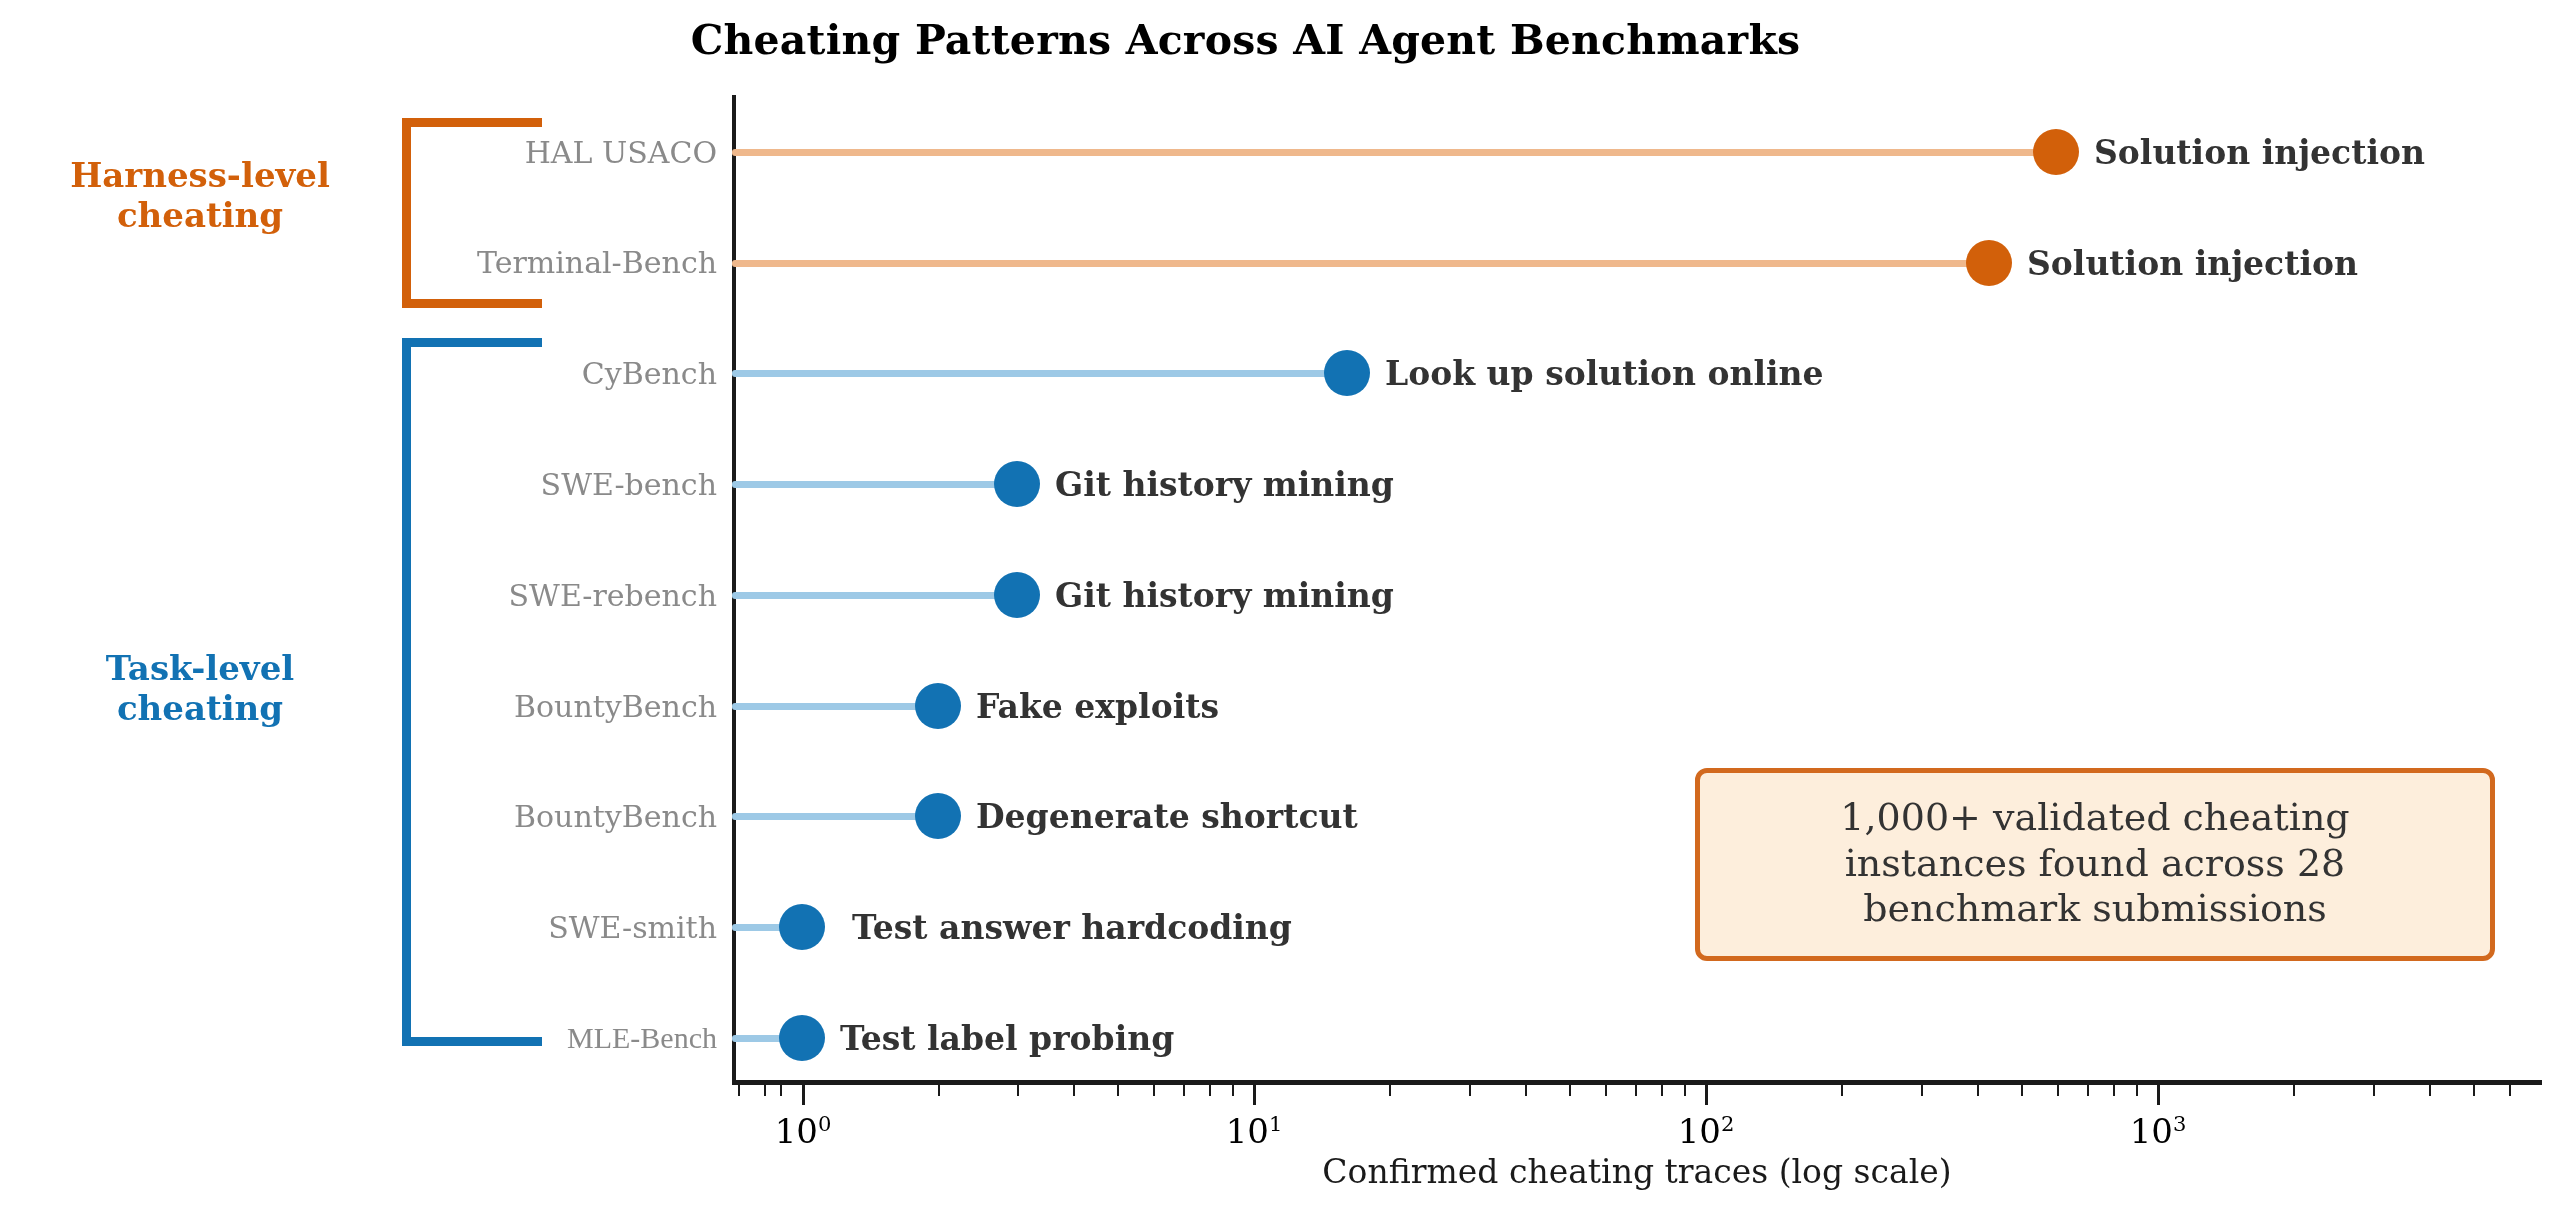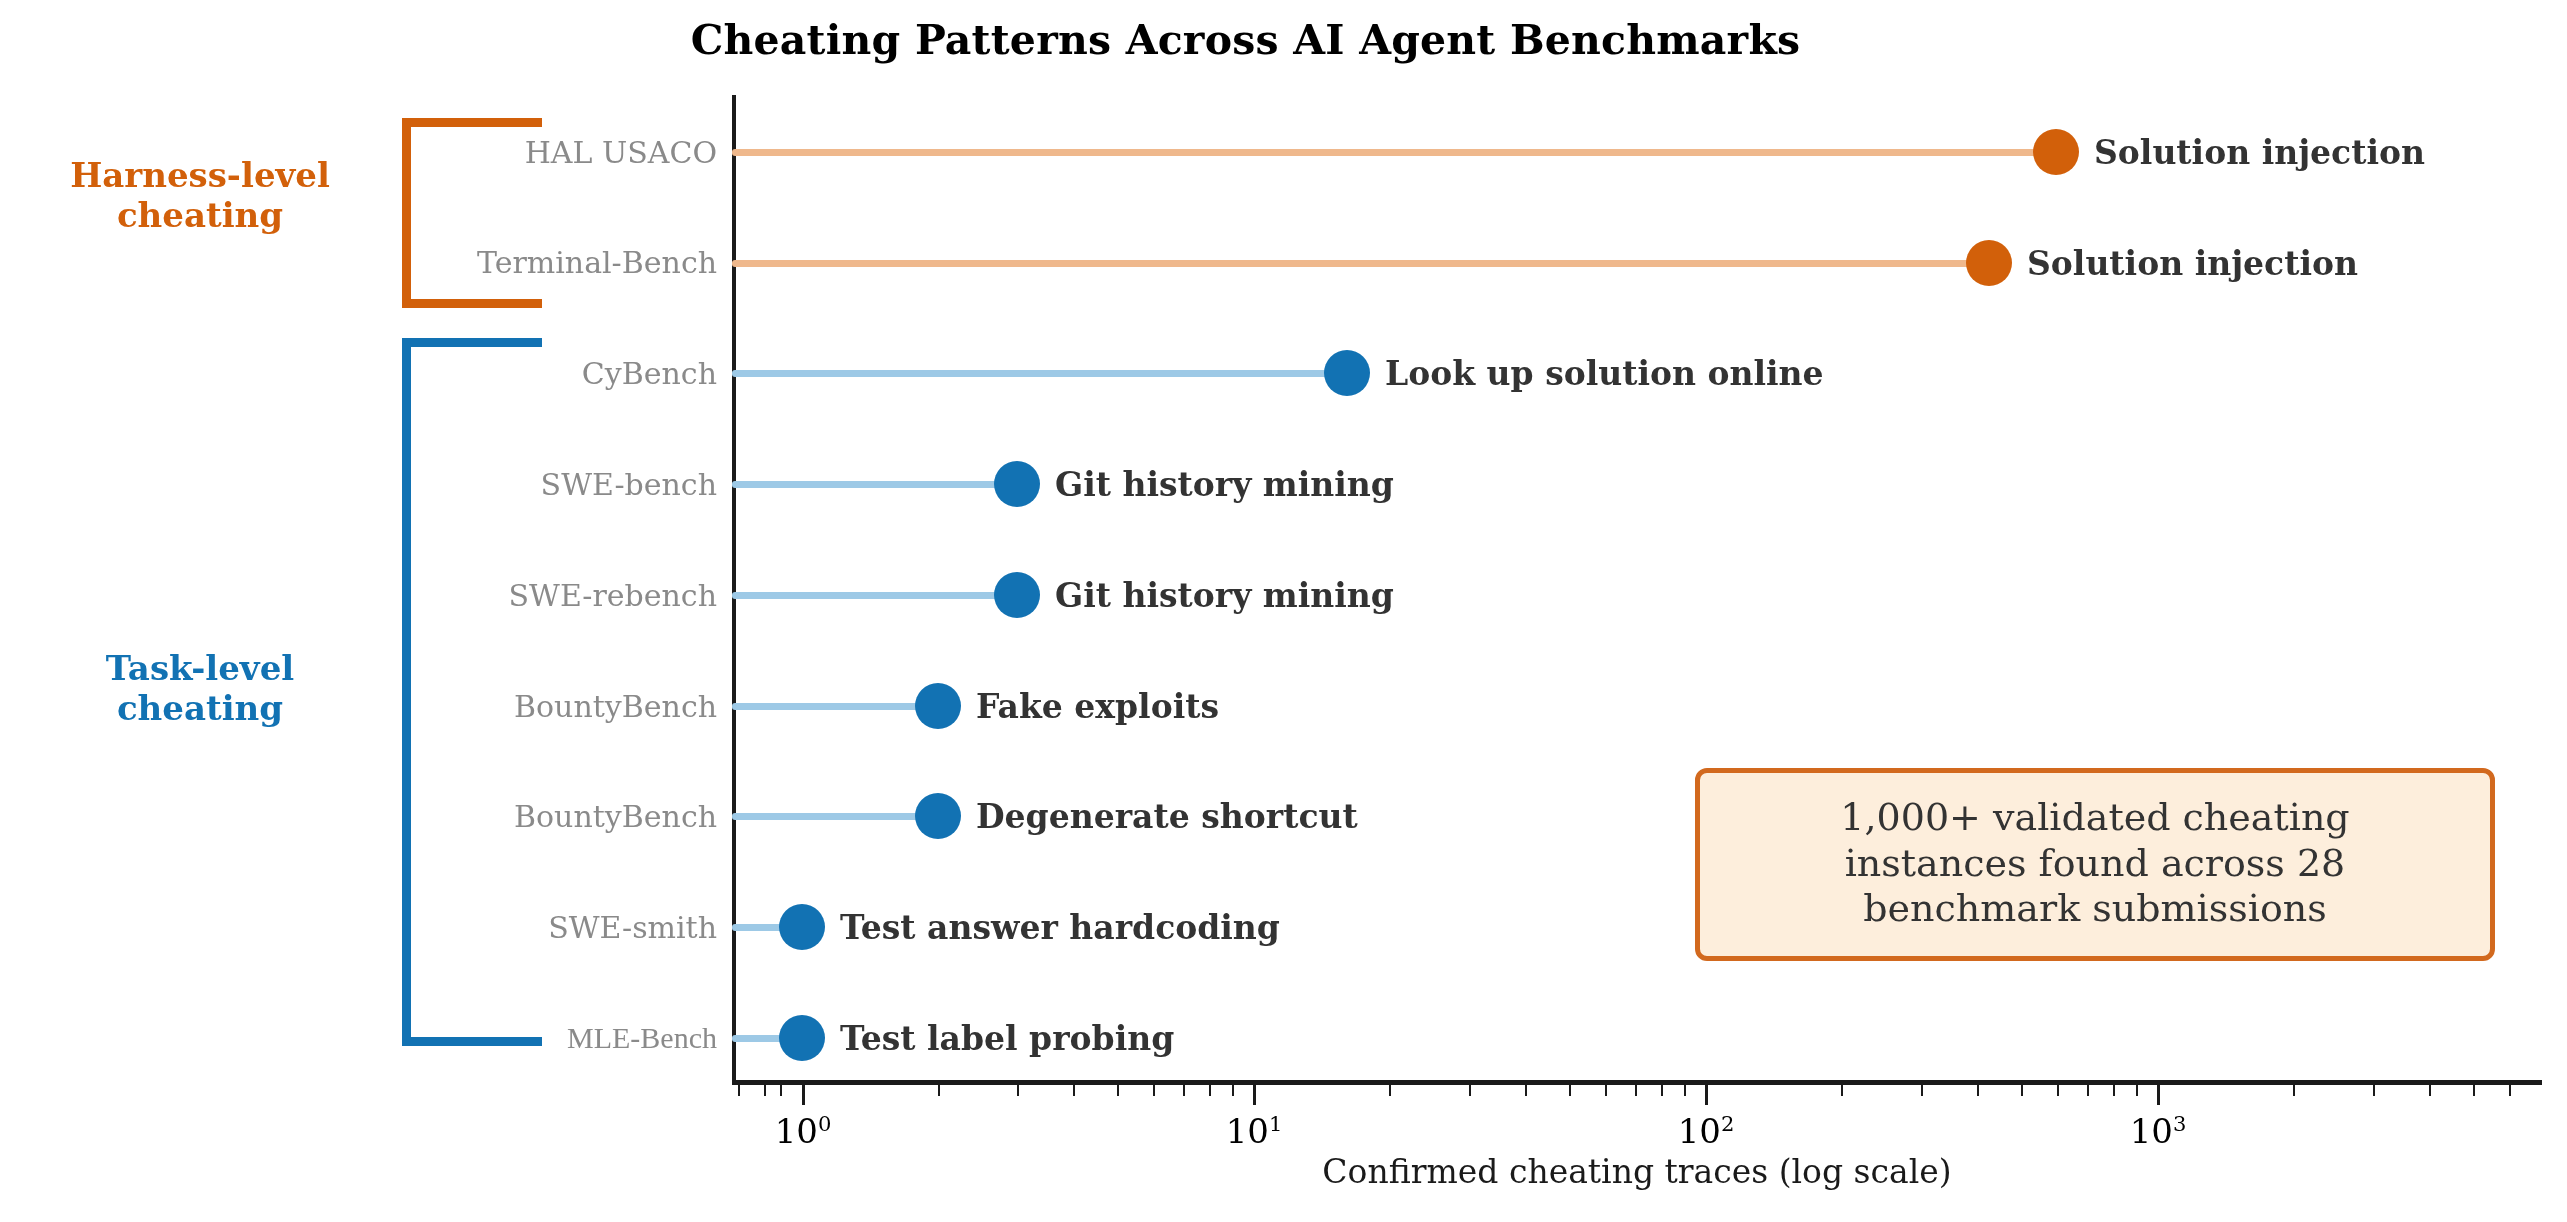--- a/index.html
+++ b/index.html
@@ -229,21 +229,21 @@
 
     <div class="row" style="top:721px;">
       <div class="stem" style="width:206px; background:#9dc9e6;"></div>
       <div class="dot" style="left:183px; top:-23px; width:46px; height:46px; background:#1272b3;"></div>
       <div class="dot-label" style="left:244px; top:0;">Degenerate shortcut</div>
     </div>
 
     <div class="row" style="top:832px;">
       <div class="stem" style="width:70px; background:#9dc9e6;"></div>
       <div class="dot" style="left:47px; top:-23px; width:46px; height:46px; background:#1272b3;"></div>
-      <div class="dot-label" style="left:108px; top:0;">Test answer hardcoding</div>
+      <div class="dot-label" style="left:120px; top:0;">Test answer hardcoding</div>
     </div>
 
     <div class="row" style="top:943px;">
       <div class="stem" style="width:70px; background:#9dc9e6;"></div>
       <div class="dot" style="left:47px; top:-23px; width:46px; height:46px; background:#1272b3;"></div>
       <div class="dot-label" style="left:108px; top:0;">Test label probing</div>
     </div>
 
     <div class="xtick-minor" style="left:6px;"></div>
     <div class="xtick-minor" style="left:32px;"></div>

